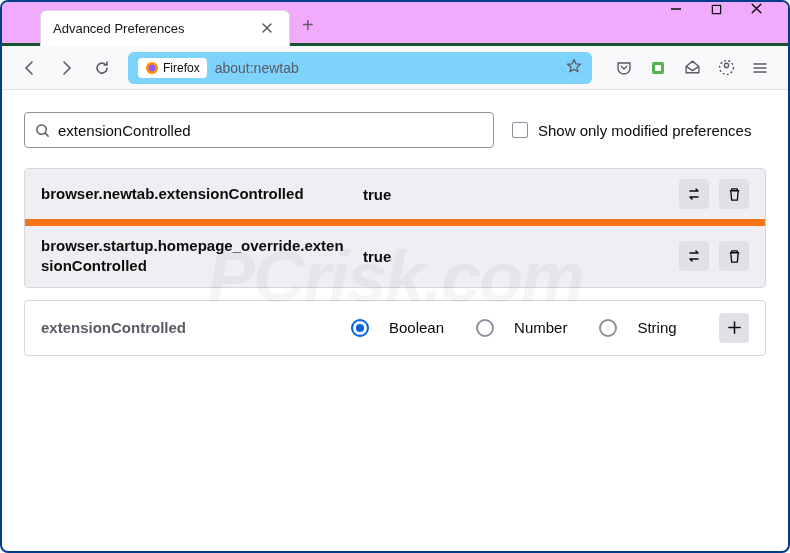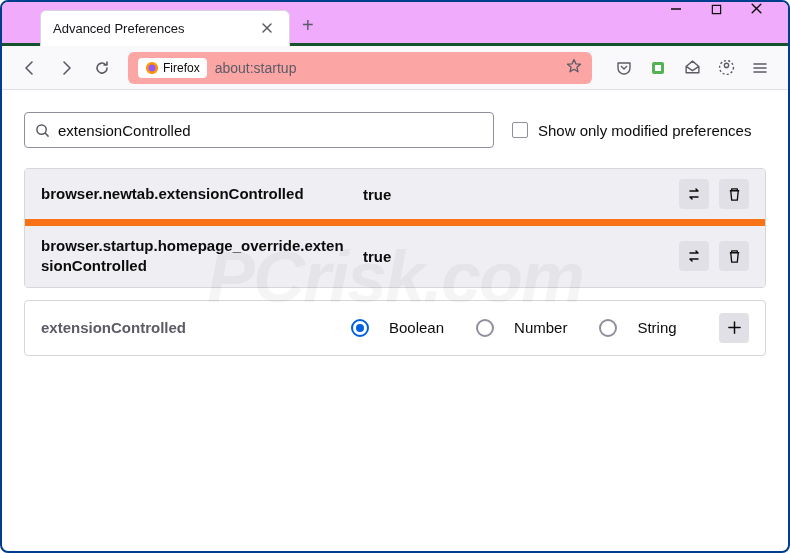--- a/index.html
+++ b/index.html
@@ -8,21 +8,21 @@
     .titlebar { display: flex; height: 44px; background: #f0abfc; border-bottom: 3px solid #14532d; }
     .tab { display: flex; align-items: center; background: #fff; border-radius: 6px 6px 0 0; padding: 0 12px; height: 36px; margin-left: 38px; margin-top: 8px; width: 250px; border: 1px solid #d7d7db; border-bottom: none; }
     .tab-title { font-size: 13px; color: #15141a; flex: 1; }
     .tab-close { color: #5b5b66; cursor: pointer; padding: 4px; }
     .new-tab { color: #5b5b66; padding: 8px 12px; cursor: pointer; margin-top: 4px; font-size: 20px; }
     .window-controls { margin-left: auto; display: flex; gap: 16px; padding: 0 20px; }
     .window-controls span { color: #0c0c0d; cursor: pointer; font-size: 14px; width: 24px; text-align: center; }
     
     .toolbar { display: flex; align-items: center; height: 44px; padding: 0 12px; gap: 4px; background: #f9f9fb; border-bottom: 1px solid #e0e0e6; }
     .nav-btn { width: 32px; height: 32px; display: flex; align-items: center; justify-content: center; color: #5b5b66; cursor: pointer; border-radius: 4px; }
-    .url-bar { display: flex; align-items: center; flex: 1; height: 32px; background: #fca5a5; border-radius: 6px; padding: 0 10px; margin: 0 6px; gap: 8px; }
+    .url-bar { display: flex; align-items: center; flex: 1; height: 32px; background: #7dd3fc; border-radius: 6px; padding: 0 10px; margin: 0 6px; gap: 8px; }
     .firefox-badge { display: flex; align-items: center; gap: 4px; background: #fff; border-radius: 4px; padding: 3px 7px; font-size: 12px; color: #0c0c0d; }
     .ff-icon { width: 14px; height: 14px; }
     .url-text { font-size: 14px; color: #5b5b66; flex: 1; }
     .star { margin-left: auto; }
     .toolbar-right { display: flex; gap: 2px; padding-left: 6px; }
     
     .content { padding: 22px 22px 0 22px; }
     .search-row { display: flex; align-items: center; gap: 18px; margin-bottom: 20px; }
     .search-box { display: flex; align-items: center; flex: 1; height: 36px; border: 1px solid #8f8f9d; border-radius: 4px; padding: 0 10px; gap: 8px; max-width: 470px; }
     .search-box svg { color: #5b5b66; }
@@ -92,21 +92,21 @@
       </svg>
   </div>
   <div class="url-bar">
     <div class="firefox-badge">
       <svg class="ff-icon" viewBox="0 0 16 16">
           <circle cx="8" cy="8" r="7" fill="#ff9500"></circle>
           <circle cx="8" cy="8" r="4" fill="#9059ff"></circle>
         </svg>
       <span>Firefox</span>
     </div>
-    <span class="url-text">about:startup</span>
+    <span class="url-text">about:newtab</span>
     <span class="star">
       <svg width="16" height="16" viewBox="0 0 16 16">
           <path d="M8 1.5l1.8 4.3 4.7.4-3.6 3 1.1 4.6L8 11.3l-4 2.5 1.1-4.6-3.6-3 4.7-.4z" stroke="#5b5b66" stroke-width="1.3" fill="none" stroke-linejoin="round"></path>
         </svg>
     </span>
   </div>
   <div class="toolbar-right">
     <div class="nav-btn">
         <svg width="16" height="16" viewBox="0 0 16 16">
           <path d="M2 3h12v5a6 6 0 01-12 0V3z M5 6l3 3 3-3" stroke="#5b5b66" stroke-width="1.4" fill="none" stroke-linejoin="round"></path>

